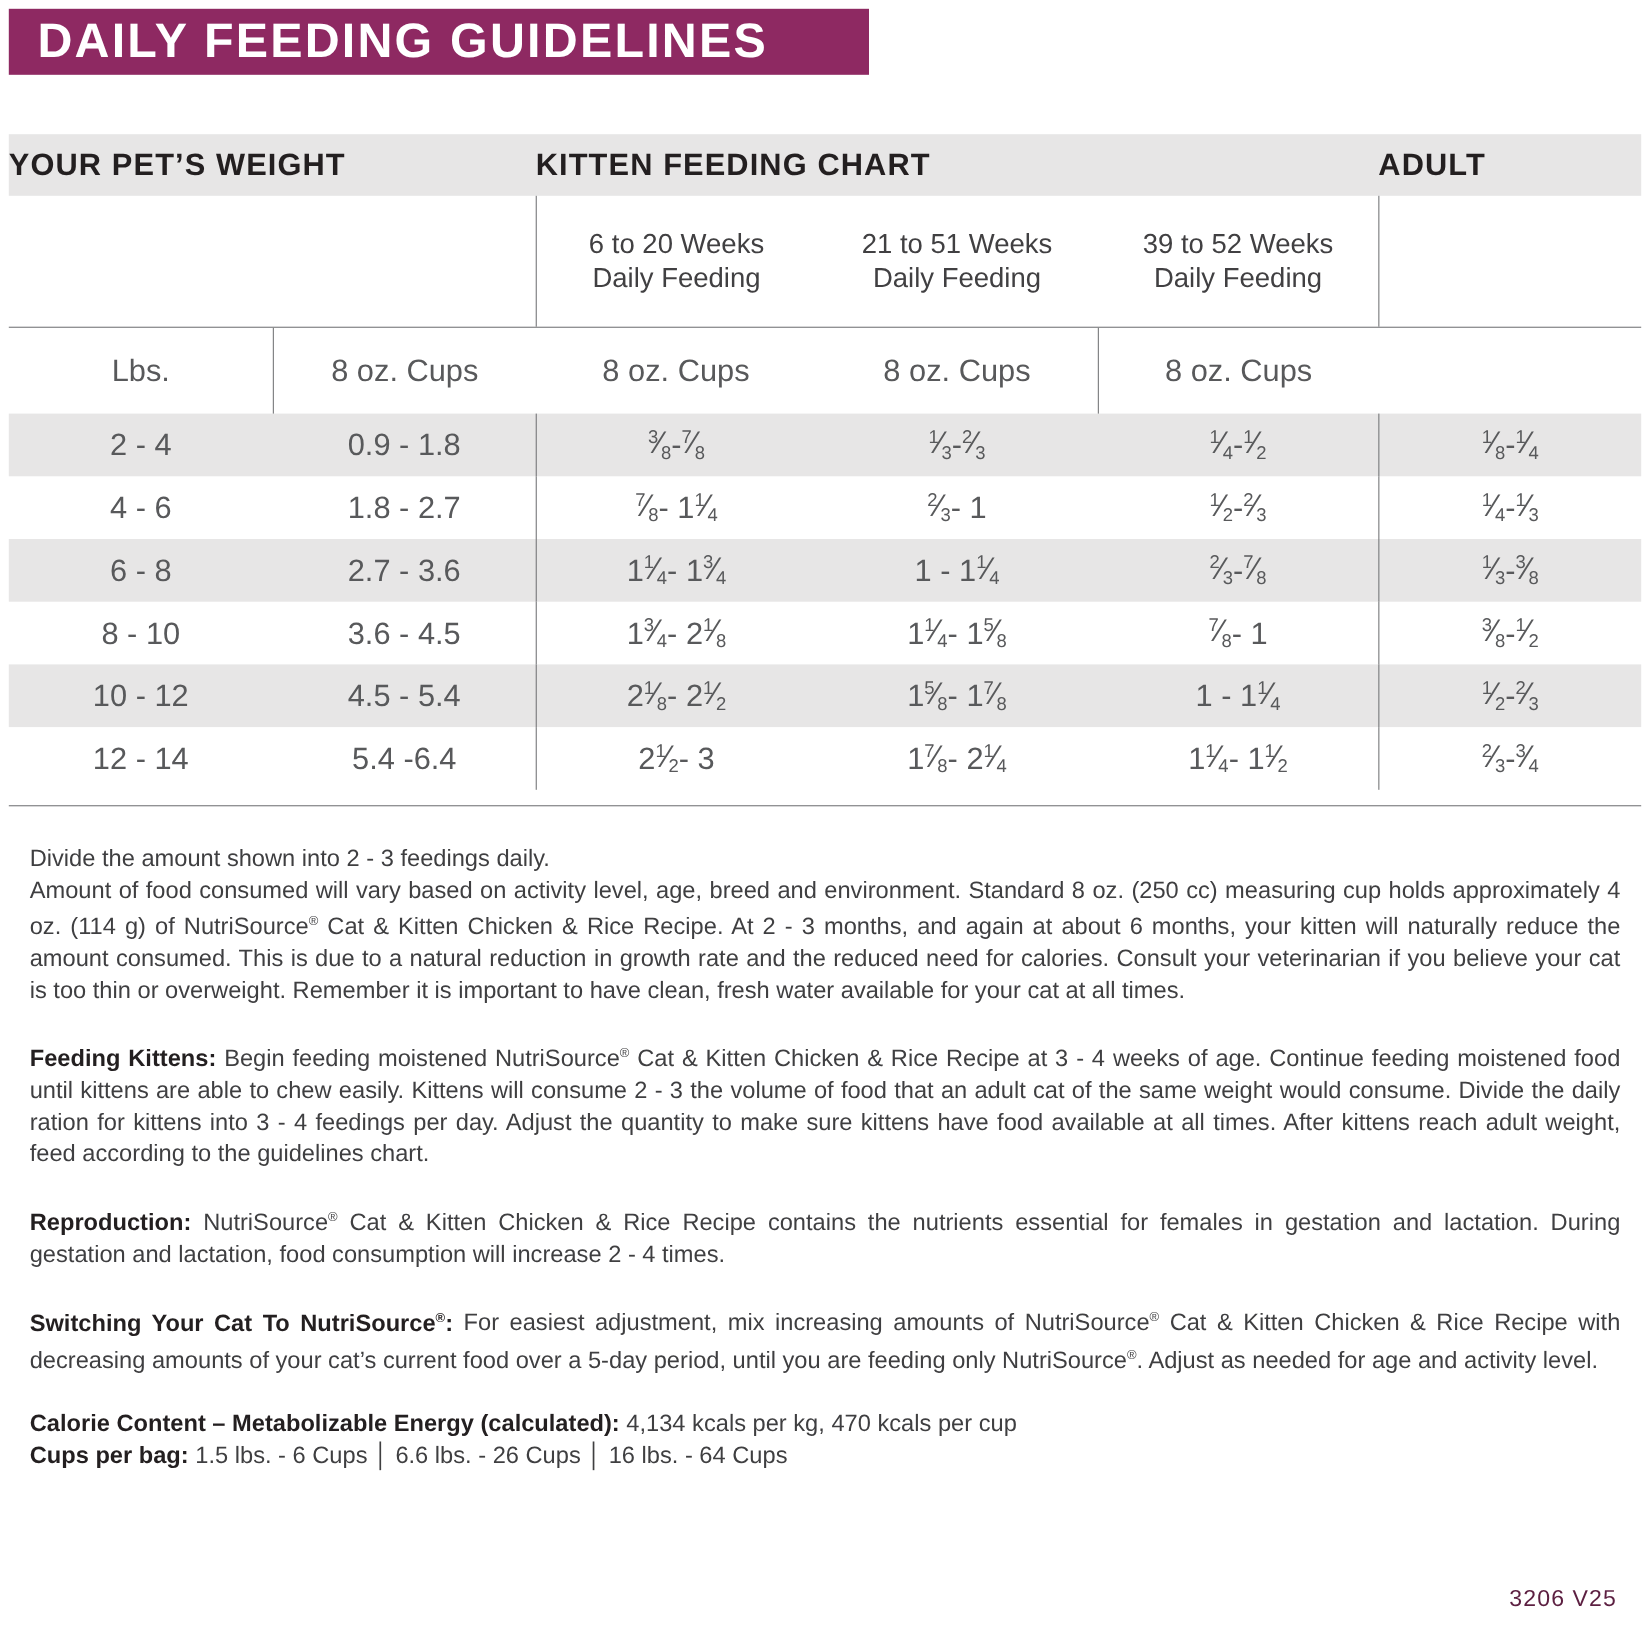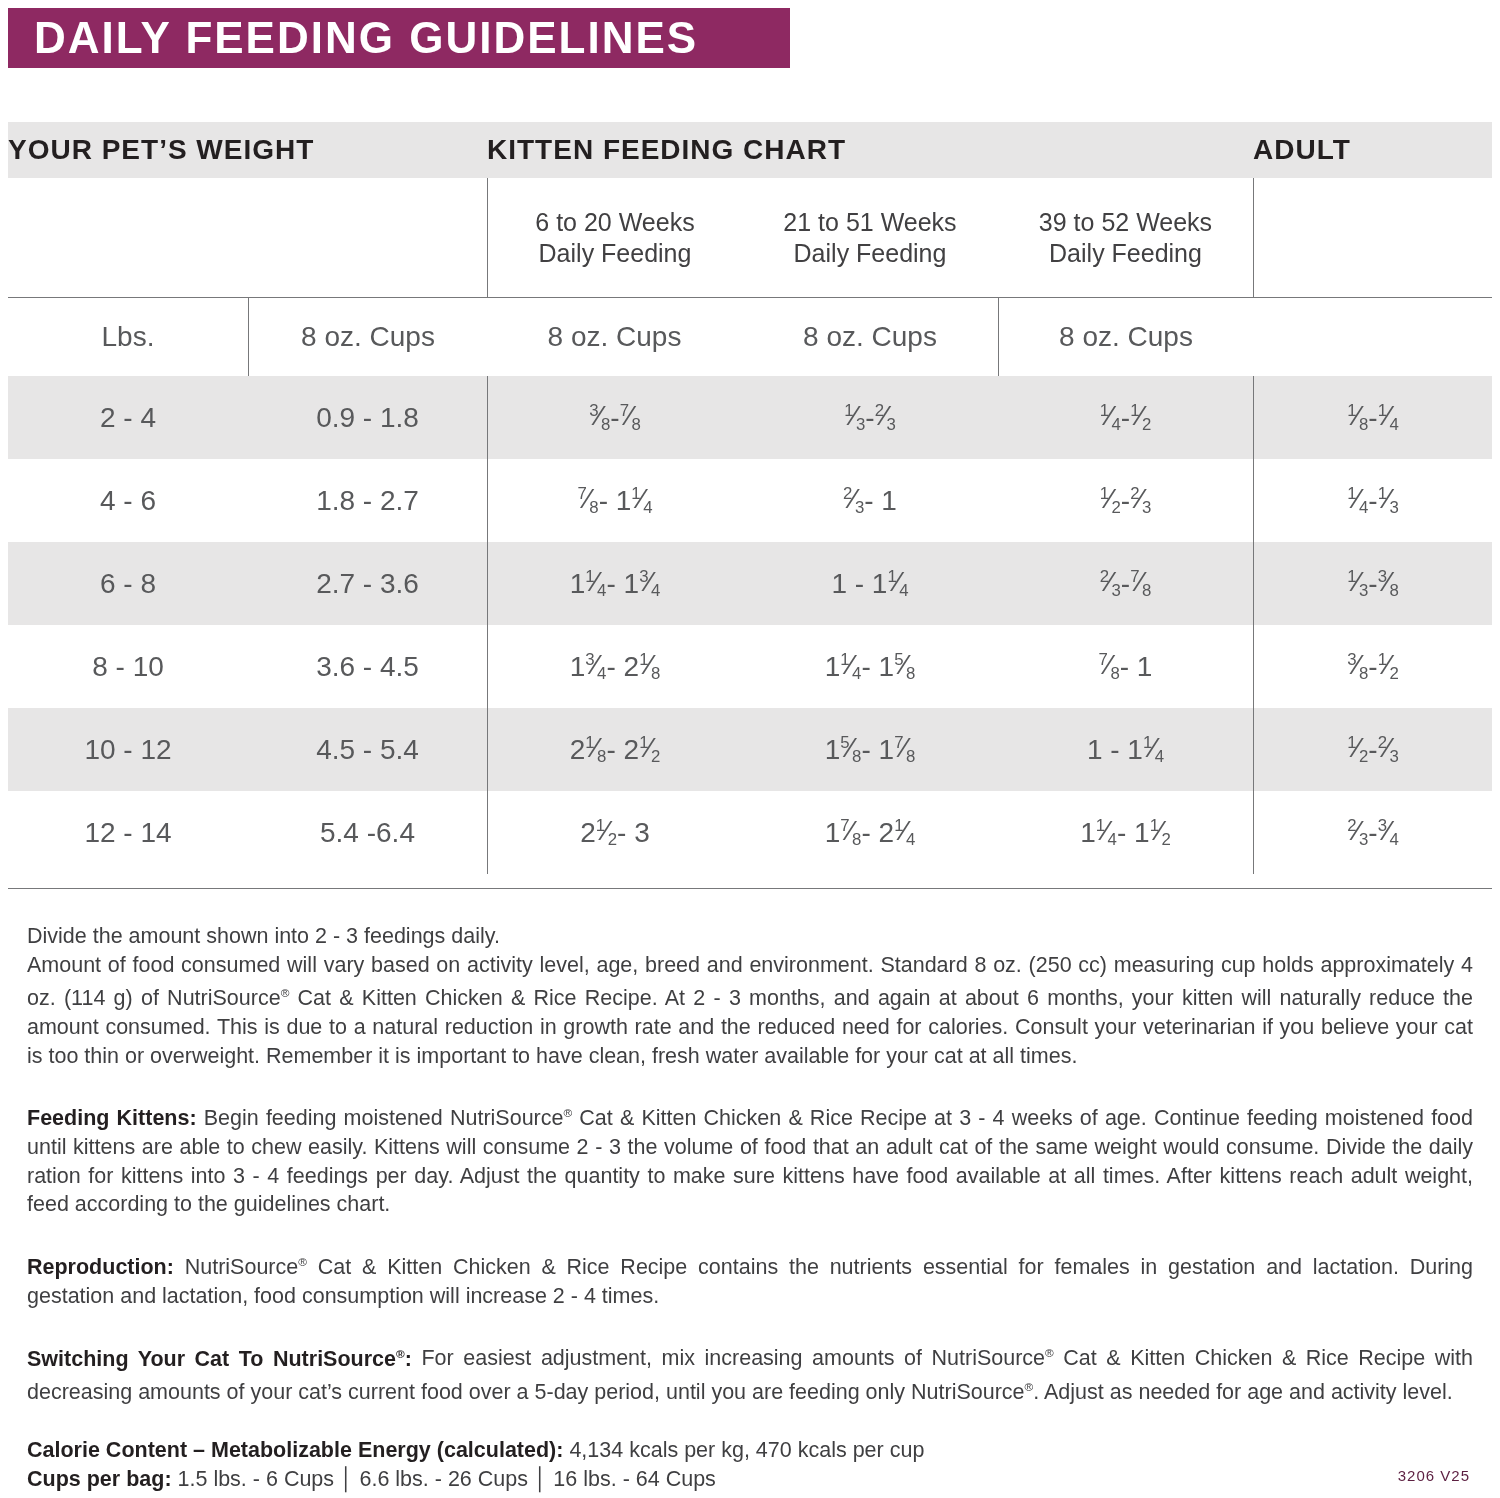--- a/index.html
+++ b/index.html
@@ -58,21 +58,21 @@
   .cell{
     display:flex;align-items:center;justify-content:center;
     text-align:center;
     color:var(--table-text);
   }
   .vl{border-left:1.5px solid var(--rule);}
   .weekrow{height:120px;border-bottom:1.5px solid var(--rule);}
   .weekrow .cell{font-size:25px;line-height:31px;color:#414042;}
   .unitrow{height:78px;}
   .unitrow .cell{font-size:28px;}
-  .trow{height:83px;display:grid;grid-template-columns:240fr 239fr 255fr 256fr 255fr 239fr;}
+  .trow{height:57px;display:grid;grid-template-columns:240fr 239fr 255fr 256fr 255fr 239fr;}
   .trow.shade{background:var(--shade);}
   .trow .cell{font-size:28px;}
   #rows-wrap{border-bottom:1.5px solid var(--rule);padding-bottom:14px;}
 
   
   .fr{white-space:nowrap;}
   .fr .n{font-size:0.60em;vertical-align:0.55em;}
   .fr .sl{font-size:1.02em;margin:0 -0.04em;}
   .fr .d{font-size:0.60em;vertical-align:-0.30em;}
 
@@ -84,22 +84,22 @@
     color:var(--body-text);
   }
   .note.just{text-align:justify;}
   .note.gap{margin-top:29px;}
   .note strong{color:var(--dark-text);}
   sup.reg{font-size:0.55em;vertical-align:0.7em;}
 
   
   .footer{
     position:absolute;
-    right:30px;bottom:14px;
-    font-size:15px;
+    right:30px;bottom:32px;
+    font-size:21px;
     color:var(--footer);
     letter-spacing:1px;
     margin-top:40px;
   }
 </style>
 </head>
 <body>
 
 <div class="banner">
   <span>DAILY FEEDING GUIDELINES</span>

